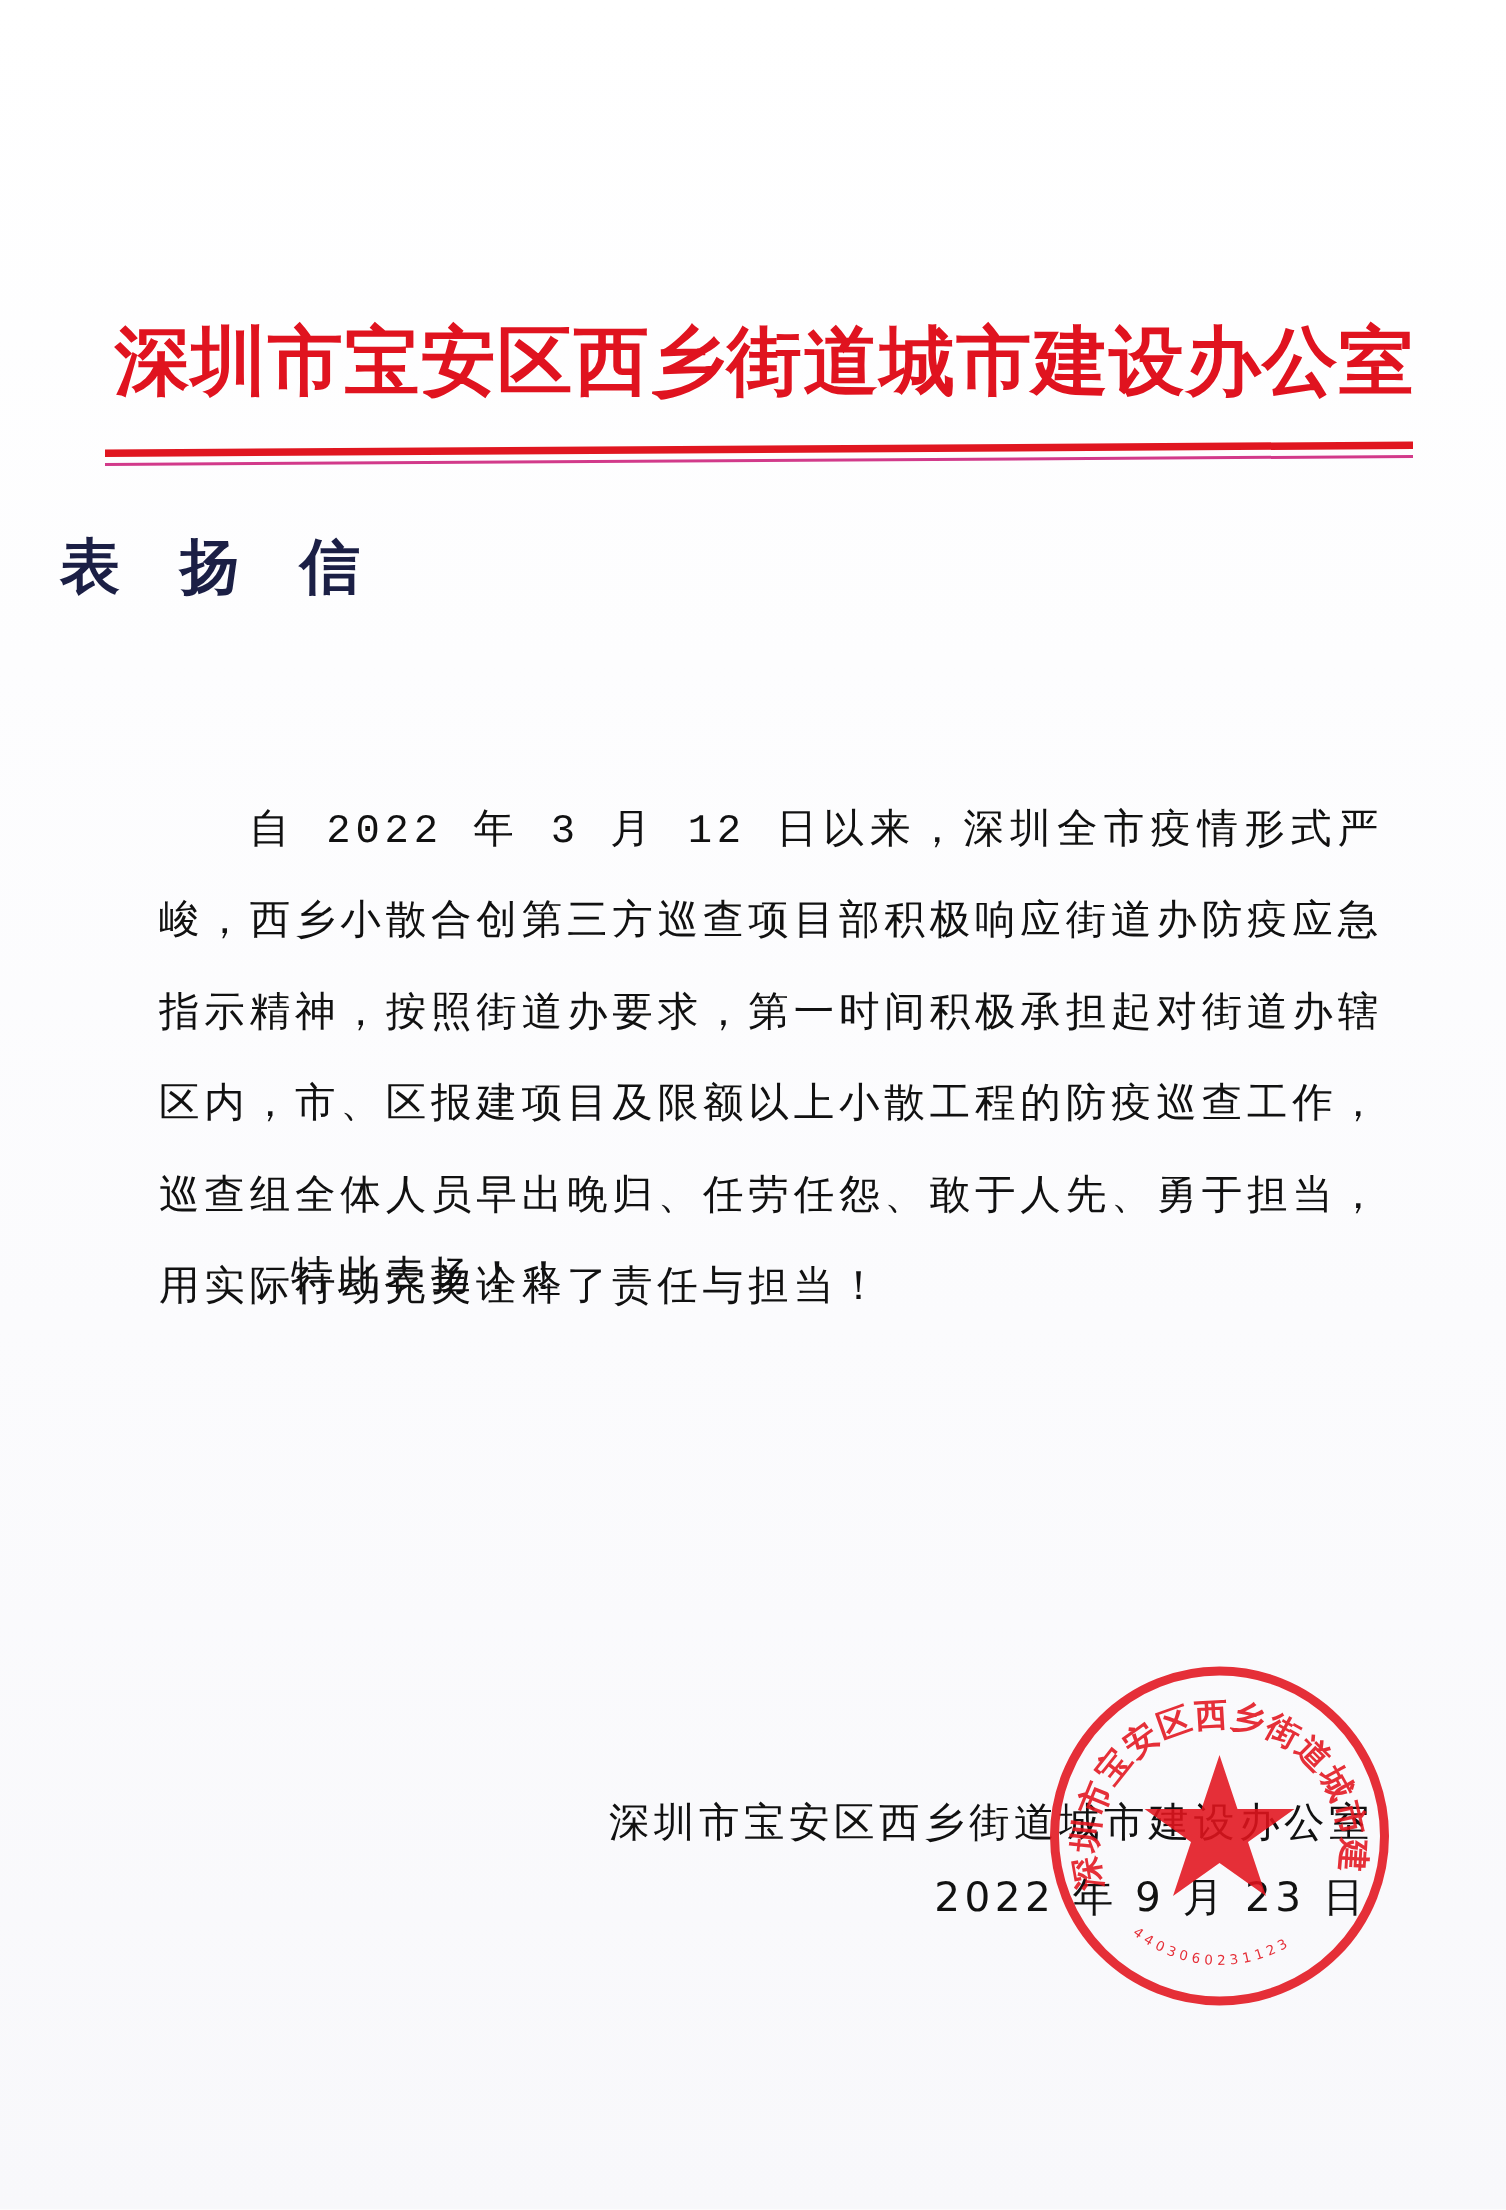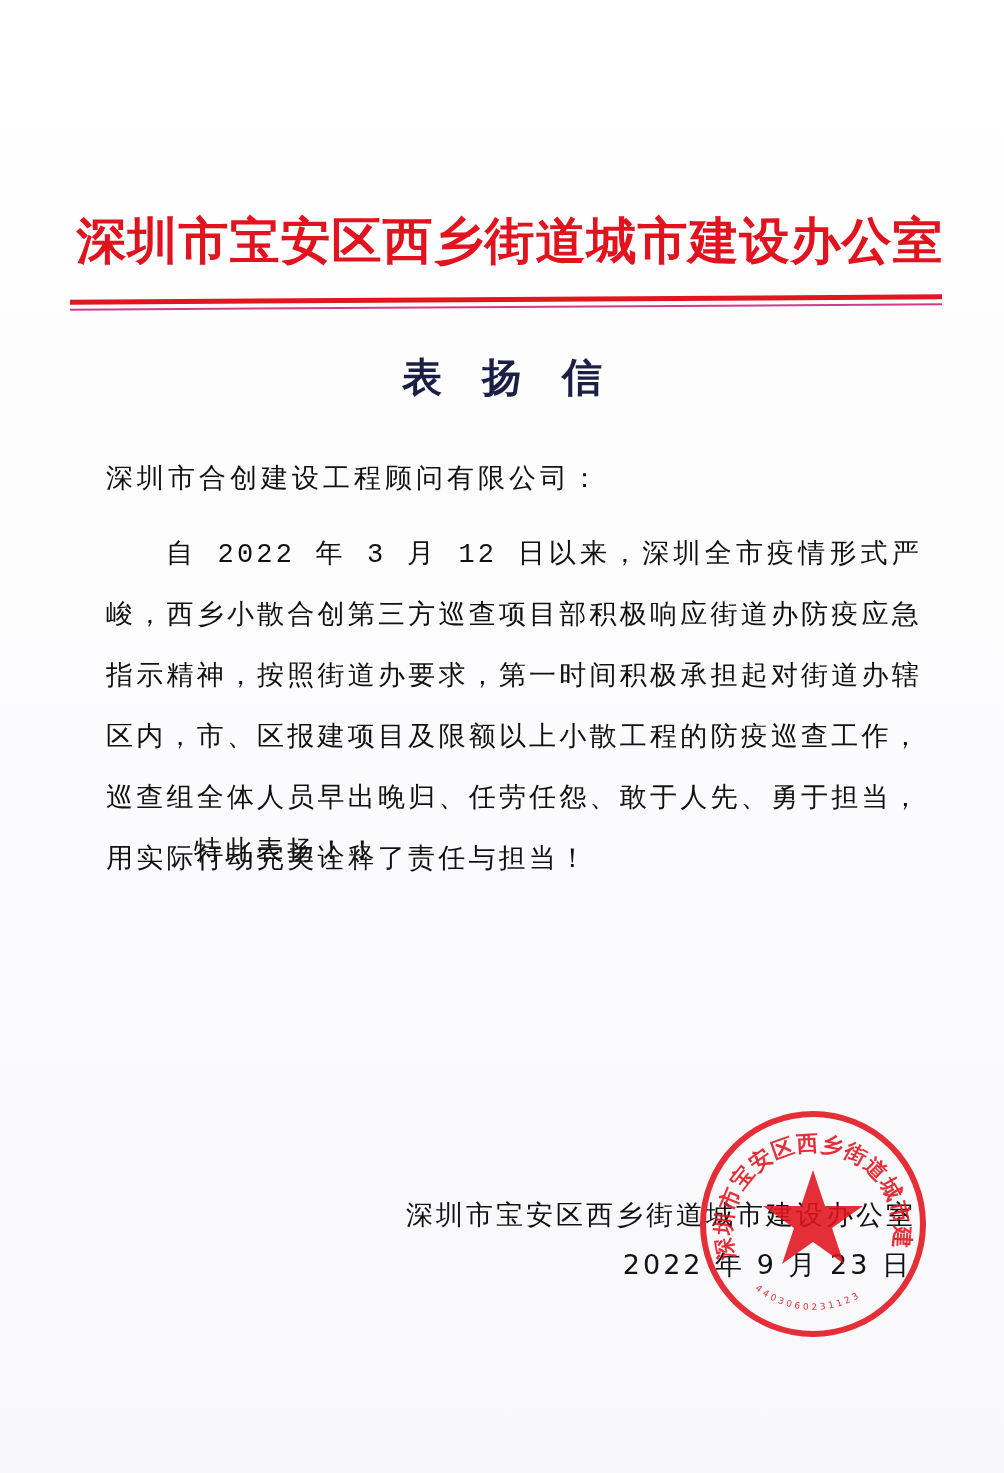--- a/index.html
+++ b/index.html
@@ -21,21 +21,20 @@
     color: #e0131f;
   }
   .rule {
     position: absolute; left: 70px; width: 872px;
     transform: rotate(-0.35deg);
   }
   .rule-thick { top: 297px; height: 5px; background: #e01620; }
   .rule-thin { top: 306px; height: 2px; background: #d23a8a; }
   .doc-title {
     position: absolute; left: 0; width: 1004px; top: 350px;
-    text-align: center;
     font-family: "DejaVu Serif", serif;
     font-weight: bold; font-size: 40px;
     letter-spacing: 40px;
     color: #1b1f45;
     padding-left: 40px;
     box-sizing: border-box;
   }
   .salutation {
     position: absolute; left: 106px; top: 460px;
     font-size: 27px; letter-spacing: 4px; color: #111;
@@ -68,21 +67,20 @@
 </head>
 <body>
 
 <div class="page">
   <div class="header-title">深圳市宝安区西乡街道城市建设办公室</div>
   <div class="rule rule-thick"></div>
   <div class="rule rule-thin"></div>
 
   <div class="doc-title">表扬信</div>
 
-  <div class="salutation">深圳市合创建设工程顾问有限公司：</div>
 
   <div class="body-text">自 2022 年 3 月 12 日以来，深圳全市疫情形式严峻，西乡小散合创第三方巡查项目部积极响应街道办防疫应急指示精神，按照街道办要求，第一时间积极承担起对街道办辖区内，市、区报建项目及限额以上小散工程的防疫巡查工作，巡查组全体人员早出晚归、任劳任怨、敢于人先、勇于担当，用实际行动完美诠释了责任与担当！</div>
 
   <div class="closing">特此表扬！！</div>
 
   <div class="sign-org">深圳市宝安区西乡街道城市建设办公室</div>
   <div class="sign-date">2022 年 9 月 23 日</div>
 
   <svg class="seal" viewBox="0 0 232 232">
     <defs>

